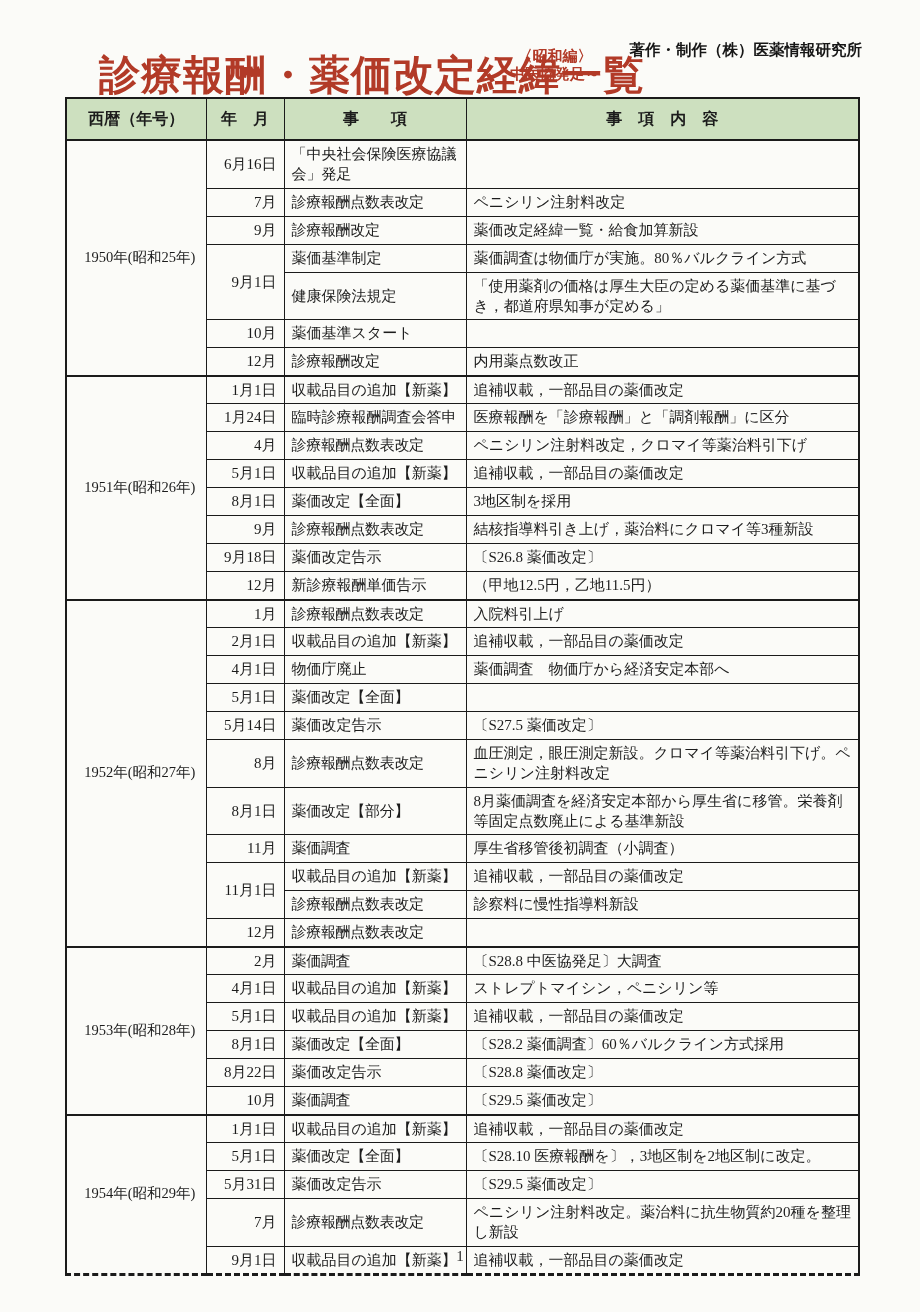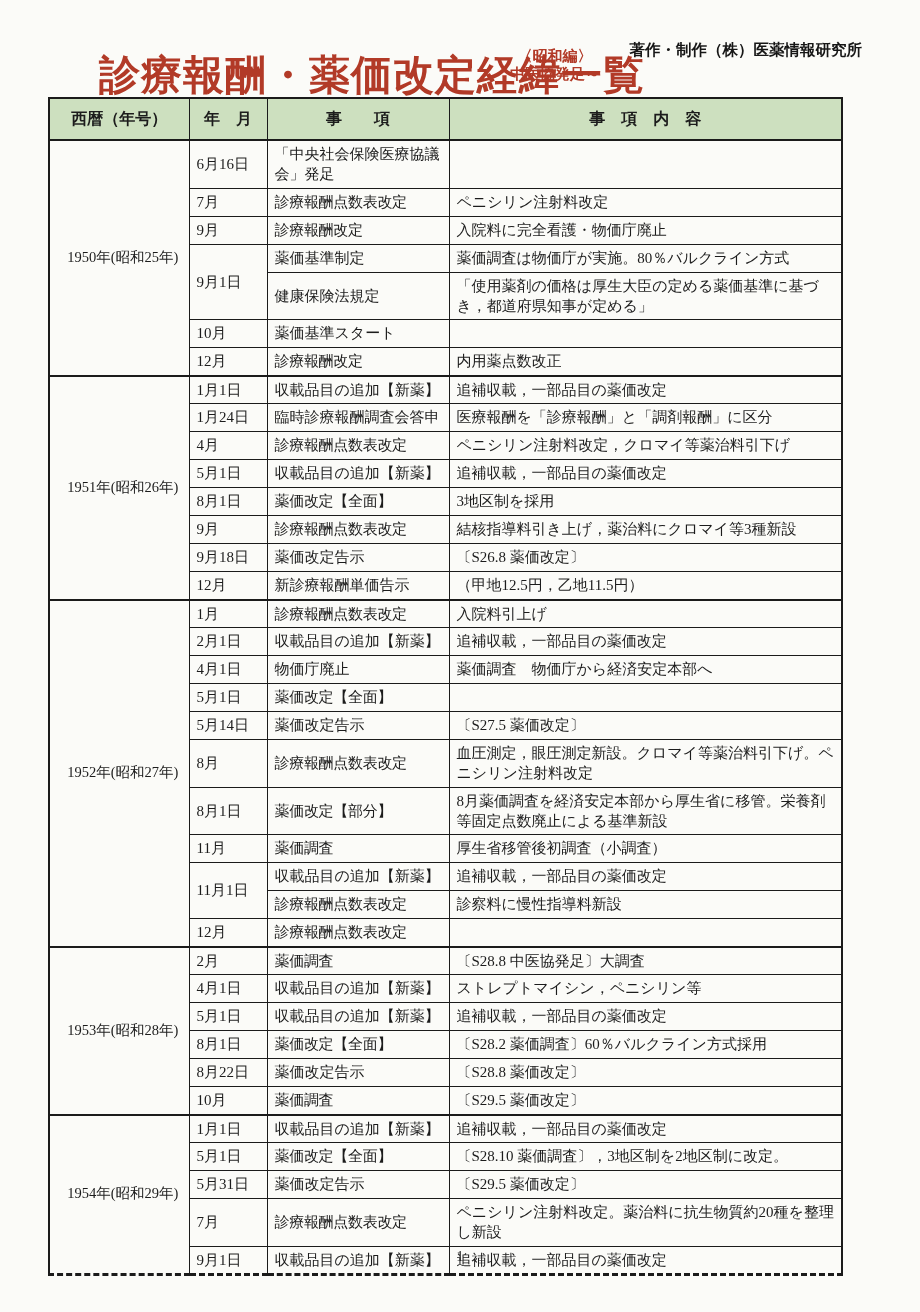--- a/index.html
+++ b/index.html
@@ -37,21 +37,21 @@
   .credit {
     position: absolute; right: 58px; top: 40px;
     font-family: "Liberation Sans", "DejaVu Sans", sans-serif;
     font-weight: bold;
     font-size: 15.5px;
     color: #161616;
     white-space: nowrap;
   }
 
   
-  .tbl-wrap { position: absolute; left: 48px; top: 97px; }
+  .tbl-wrap { position: absolute; left: 65px; top: 97px; }
   table {
     border-collapse: collapse;
     table-layout: fixed;
     width: 793px;
     border: 2.4px solid #1b1b1b;
     border-bottom: 0;
   }
   th, td {
     border: 1.3px solid #1b1b1b;
     padding: 3px 7px;
@@ -71,21 +71,21 @@
   }
   tbody tr { height: 28px; }
   tr.section-start td { border-top: 2.2px solid #1b1b1b; }
   tr.table-end td, td.dash-bottom { border-bottom: 3px dashed #1b1b1b; }
   td.year-cell {
     text-align: center;
     font-size: 14.5px;
     white-space: nowrap;
     padding-left: 9px; padding-right: 2px;
   }
-  td.date-cell { white-space: nowrap; }
+  td.date-cell { white-space: nowrap; text-align: right; }
   td.item-cell { }
   td.item-cell.gothic, .gothic {
     font-family: "Liberation Sans", "DejaVu Sans", sans-serif;
     font-weight: normal;
     letter-spacing: -0.3px;
   }
   td.detail-cell { }
 
   
   .page-number {
@@ -133,21 +133,21 @@
             <td class="detail-cell"></td>
           </tr>
           <tr>
             <td class="date-cell">7月</td>
             <td class="item-cell gothic">診療報酬点数表改定</td>
             <td class="detail-cell">ペニシリン注射料改定</td>
           </tr>
           <tr>
             <td class="date-cell">9月</td>
             <td class="item-cell gothic">診療報酬改定</td>
-            <td class="detail-cell">入院料に完全看護・物価庁廃止</td>
+            <td class="detail-cell">薬価改定経緯一覧・給食加算新設</td>
           </tr>
           <tr>
             <td class="date-cell" rowspan="2">9月1日</td>
             <td class="item-cell">薬価基準制定</td>
             <td class="detail-cell">薬価調査は物価庁が実施。80％バルクライン方式</td>
           </tr>
           <tr>
             <td class="item-cell">健康保険法規定</td>
             <td class="detail-cell">「使用薬剤の価格は厚生大臣の定める薬価基準に基づき，都道府県知事が定める」</td>
           </tr>
@@ -290,21 +290,21 @@
           </tr>
           <tr class="section-start">
             <td class="year-cell dash-bottom" rowspan="5">1954年(昭和29年)</td>
             <td class="date-cell">1月1日</td>
             <td class="item-cell">収載品目の追加【新薬】</td>
             <td class="detail-cell">追補収載，一部品目の薬価改定</td>
           </tr>
           <tr>
             <td class="date-cell">5月1日</td>
             <td class="item-cell gothic">薬価改定【全面】</td>
-            <td class="detail-cell">〔S28.10 薬価調査〕，3地区制を2地区制に改定。</td>
+            <td class="detail-cell">〔S28.10 医療報酬を〕，3地区制を2地区制に改定。</td>
           </tr>
           <tr>
             <td class="date-cell">5月31日</td>
             <td class="item-cell">薬価改定告示</td>
             <td class="detail-cell">〔S29.5 薬価改定〕</td>
           </tr>
           <tr>
             <td class="date-cell">7月</td>
             <td class="item-cell gothic">診療報酬点数表改定</td>
             <td class="detail-cell">ペニシリン注射料改定。薬治料に抗生物質約20種を整理し新設</td>

